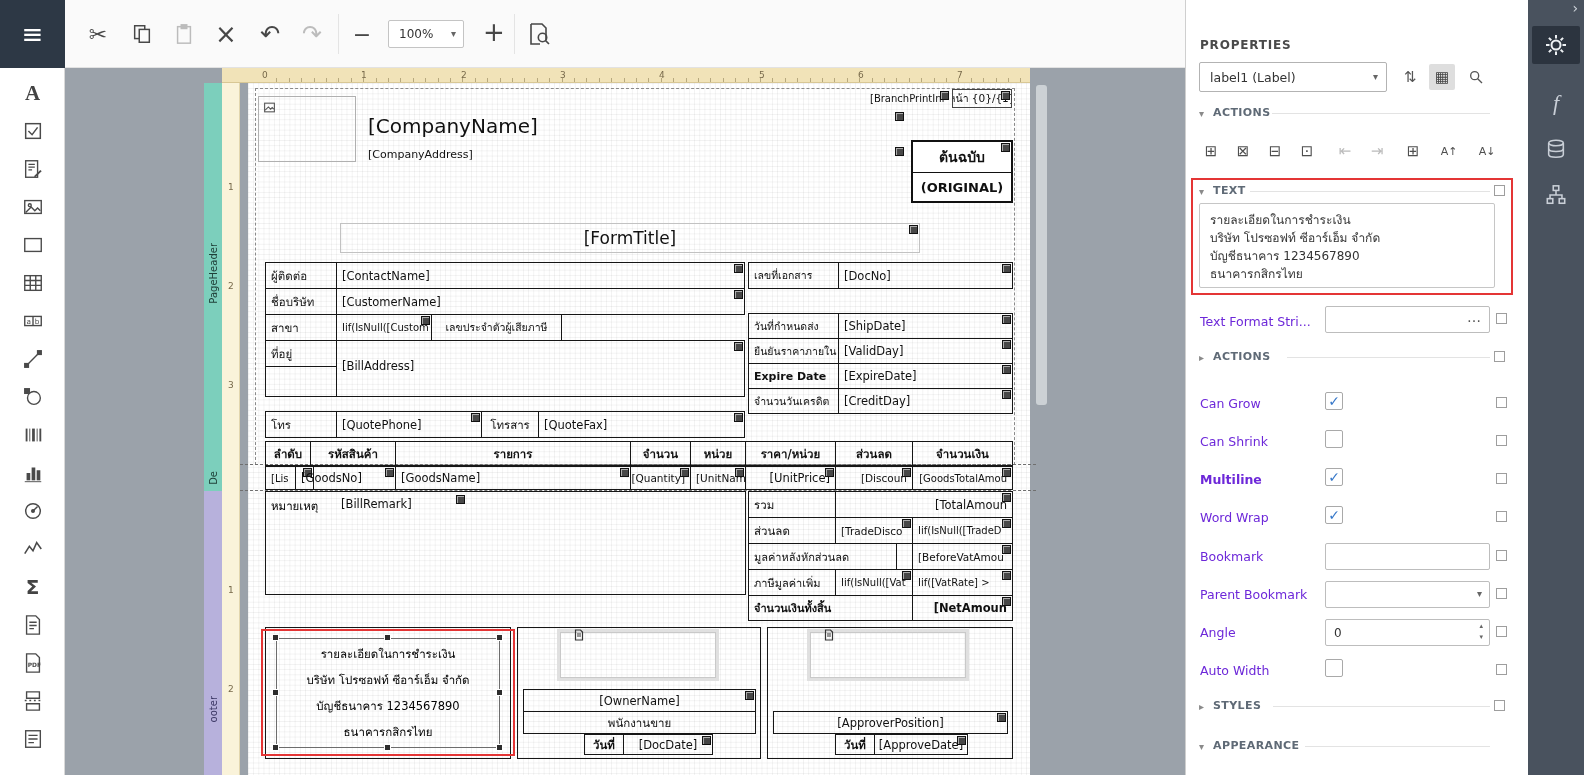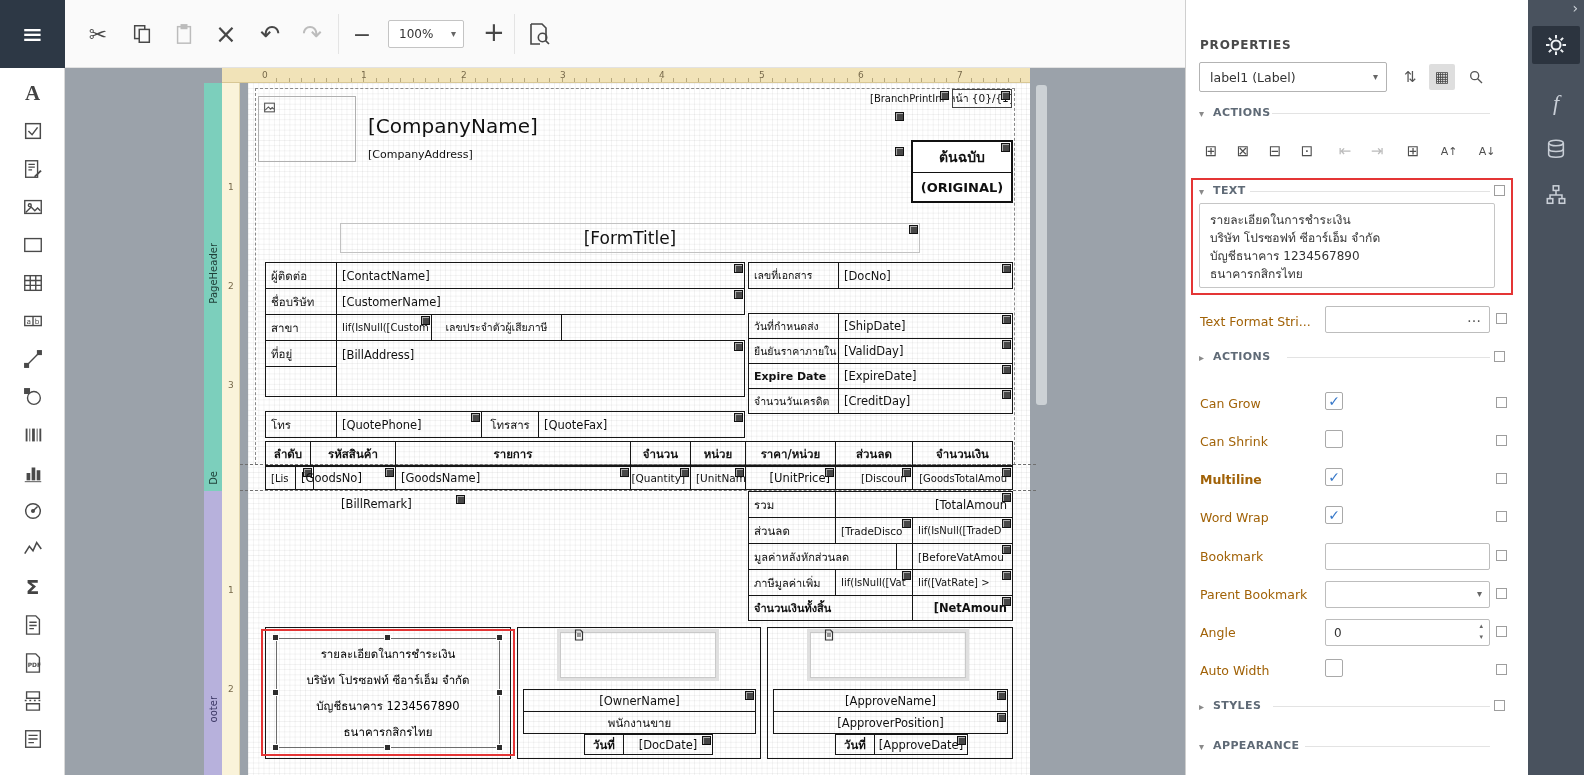--- a/index.html
+++ b/index.html
@@ -12,21 +12,21 @@
   .cl{position:absolute;border:1px solid #161616;display:flex;align-items:center;
       font-size:11.5px;color:#101010;padding:0 5px;white-space:nowrap;overflow:hidden}
   .c{justify-content:center;padding:0}
   .r{justify-content:flex-end}
   .b{font-weight:bold}
   .nob{border:none}
   .f10{font-size:10px}.f105{font-size:10.5px}.f11{font-size:11px}
   .db::after{content:"";position:absolute;top:1px;right:1px;width:7px;height:7px;
       background:#474747;border:1px solid #111;box-shadow:inset 1px 1px 0 rgba(255,255,255,.55)}
   
-  .plabel{position:absolute;left:1200px;font-size:12.5px;color:#a16207;white-space:nowrap}
+  .plabel{position:absolute;left:1200px;font-size:12.5px;color:#6d28d9;white-space:nowrap}
   .pinput{position:absolute;left:1325px;width:165px;height:27px;border:1px solid #bdbdbd;
       border-radius:2px;background:#fff;font-size:12px;color:#333;display:flex;align-items:center;padding:0 8px}
   .psq{position:absolute;width:11px;height:11px;border:1px solid #9e9e9e;background:#fff}
   .pchk{position:absolute;left:1325px;width:18px;height:18px;border:1px solid #a9a9a9;border-radius:2px;
       background:#fff;color:#3778c9;font-size:14px;font-weight:bold;display:flex;align-items:center;justify-content:center}
   .phead{position:absolute;font-size:11px;font-weight:bold;color:#5f6a76;letter-spacing:.4px}
   .pcaret{position:absolute;font-size:10px;color:#8a8a8a}
   .pline{position:absolute;height:1px;background:#e3e3e3}
   .aicon{position:absolute;top:140px;width:24px;height:22px;display:flex;align-items:center;justify-content:center;
       font-size:15px;color:#4f4f4f}
@@ -265,21 +265,21 @@
   <div class="cl c db" style="left:340px;top:223px;width:580px;height:30px;border-color:#c2c2c2;font-size:17px;font-weight:400">[FormTitle]</div>
 
   <div class="cl" style="left:265px;top:262px;width:72px;height:27px">ผู้ติดต่อ</div>
   <div class="cl db" style="left:336px;top:262px;width:409px;height:27px">[ContactName]</div>
   <div class="cl" style="left:265px;top:288px;width:72px;height:27px">ชื่อบริษัท</div>
   <div class="cl db" style="left:336px;top:288px;width:409px;height:27px">[CustomerName]</div>
   <div class="cl" style="left:265px;top:314px;width:72px;height:27px">สาขา</div>
   <div class="cl f10 db" style="left:336px;top:314px;width:96px;height:27px">Iif(IsNull([Custom</div>
   <div class="cl c f105" style="left:431px;top:314px;width:131px;height:27px">เลขประจำตัวผู้เสียภาษี</div>
   <div class="cl" style="left:265px;top:340px;width:72px;height:27px">ที่อยู่</div>
-  <div class="cl db" style="left:336px;top:340px;width:409px;height:57px;align-items:flex-start;padding-top:7px">[BillAddress]</div>
+  <div class="cl db" style="left:336px;top:340px;width:409px;height:57px;align-items:flex-start;padding-top:18px">[BillAddress]</div>
   <div class="cl" style="left:265px;top:366px;width:72px;height:31px"></div>
   <div class="cl" style="left:265px;top:411px;width:72px;height:27px">โทร</div>
   <div class="cl db" style="left:336px;top:411px;width:146px;height:27px">[QuotePhone]</div>
   <div class="cl c" style="left:481px;top:411px;width:58px;height:27px">โทรสาร</div>
   <div class="cl db" style="left:538px;top:411px;width:207px;height:27px">[QuoteFax]</div>
 
   <div class="cl f105" style="left:748px;top:262px;width:91px;height:27px">เลขที่เอกสาร</div>
   <div class="cl db" style="left:838px;top:262px;width:175px;height:27px">[DocNo]</div>
   <div class="cl f105" style="left:748px;top:313px;width:91px;height:26px">วันที่กำหนดส่ง</div>
   <div class="cl db" style="left:838px;top:313px;width:175px;height:26px">[ShipDate]</div>
@@ -301,20 +301,23 @@
 
   <div class="cl f10 db" style="left:265px;top:466px;width:49px;height:24px">[Lis</div>
   <div class="cl db" style="left:295px;top:466px;width:101px;height:24px">[GoodsNo]</div>
   <div class="cl db" style="left:395px;top:466px;width:236px;height:24px">[GoodsName]</div>
   <div class="cl r f105 db" style="left:630px;top:466px;width:61px;height:24px">[Quantity]</div>
   <div class="cl f105 db" style="left:690px;top:466px;width:56px;height:24px">[UnitNam</div>
   <div class="cl r db" style="left:745px;top:466px;width:91px;height:24px">[UnitPrice]</div>
   <div class="cl r f105 db" style="left:835px;top:466px;width:78px;height:24px">[Discoun</div>
   <div class="cl r f10 db" style="left:912px;top:466px;width:101px;height:24px">[GoodsTotalAmou</div>
 
+  <div class="ab" style="left:265px;top:491px;width:481px;height:104px;border:1px solid #161616">
+    <span class="ab" style="left:5px;top:5px;font-size:11.5px">หมายเหตุ</span>
+  </div>
   <div class="cl nob db" style="left:336px;top:494px;width:130px;height:20px">[BillRemark]</div>
 
   <div class="cl" style="left:748px;top:491px;width:88px;height:27px">รวม</div>
   <div class="cl r db" style="left:835px;top:491px;width:178px;height:27px">[TotalAmoun</div>
   <div class="cl" style="left:748px;top:517px;width:88px;height:27px">ส่วนลด</div>
   <div class="cl f105 db" style="left:835px;top:517px;width:78px;height:27px">[TradeDisco</div>
   <div class="cl f10 db" style="left:912px;top:517px;width:101px;height:27px">Iif(IsNull([TradeD</div>
   <div class="cl f11" style="left:748px;top:543px;width:149px;height:27px">มูลค่าหลังหักส่วนลด</div>
   <div class="cl f105 db" style="left:912px;top:543px;width:101px;height:27px">[BeforeVatAmou</div>
   <div class="cl f11" style="left:748px;top:569px;width:88px;height:27px">ภาษีมูลค่าเพิ่ม</div>
@@ -350,21 +353,20 @@
   <div class="cl c" style="left:523px;top:711px;width:233px;height:23px">พนักงานขาย</div>
   <div class="cl c b" style="left:584px;top:734px;width:40px;height:21px">วันที่</div>
   <div class="cl c db" style="left:623px;top:734px;width:90px;height:21px">[DocDate]</div>
 
   <div class="ab" style="left:767px;top:627px;width:246px;height:132px;border:1px solid #161616"></div>
   <div class="ab" style="left:807px;top:629px;width:162px;height:52px;border:3px solid #e0e0e0;box-shadow:inset 0 0 0 1px #c9c9c9"></div>
   <svg class="ab" style="left:823px;top:628px" width="12" height="14" viewBox="0 0 24 24" fill="none" stroke="#333" stroke-width="2.4">
       <path d="M5 2h10l4 4v16H5z"></path>
       <path d="M8 10h8M8 14h8"></path>
     </svg>
-  <div class="cl c db" style="left:773px;top:689px;width:235px;height:23px">[ApproveName]</div>
   <div class="cl c db" style="left:773px;top:711px;width:235px;height:23px">[ApproverPosition]</div>
   <div class="cl c b" style="left:835px;top:734px;width:40px;height:21px">วันที่</div>
   <div class="cl c db" style="left:874px;top:734px;width:94px;height:21px">[ApproveDate]</div>
 
   <div class="ab" style="left:1185px;top:0;width:343px;height:775px;background:#fff;border-left:1px solid #cfcfcf"></div>
   <div class="ab" style="left:1200px;top:38px;font-size:12px;font-weight:bold;color:#4a4a4a;letter-spacing:.8px">PROPERTIES</div>
 
   <div class="ab" style="left:1199px;top:62px;width:188px;height:30px;border:1px solid #b3b3b3;border-radius:2px;background:#fff">
     <span class="ab" style="left:10px;top:7px;font-size:12.5px;color:#333">label1 (Label)</span>
     <span class="ab" style="right:8px;top:8px;font-size:10px;color:#666">▾</span>

